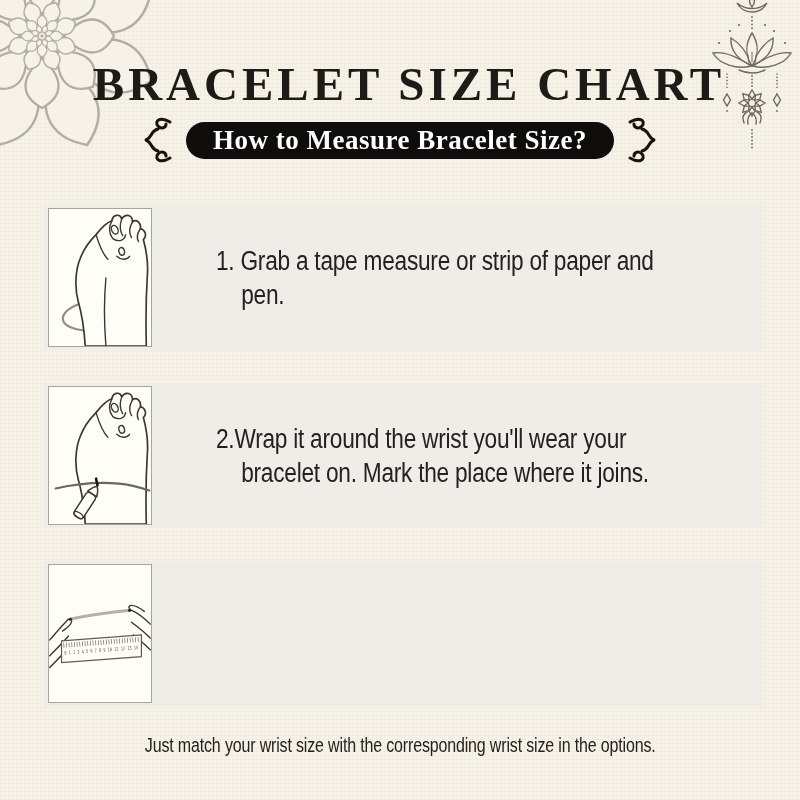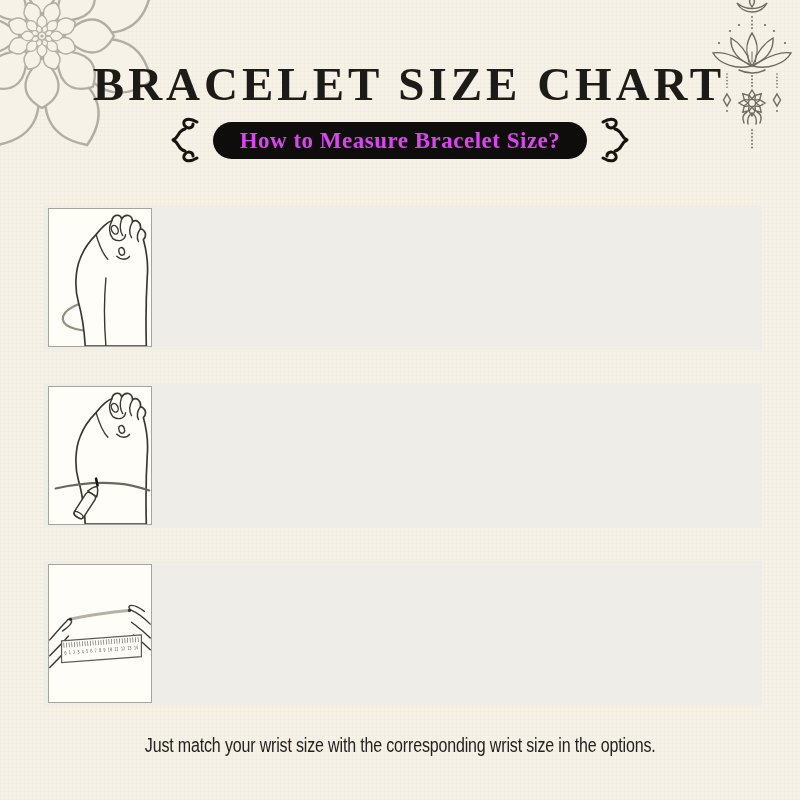--- a/index.html
+++ b/index.html
@@ -18,22 +18,22 @@
     font-family:"Liberation Serif",serif;font-weight:bold;font-size:47px;
     letter-spacing:4px;color:#1d1b18;white-space:nowrap;
   }
   .badge-row{
     position:absolute;top:116px;left:0;width:100%;height:48px;
     display:flex;justify-content:center;align-items:center;gap:10px;
   }
   .flourish{flex:none;display:block;}
   .flourish.right{transform:scaleX(-1);}
   .subtitle-badge{
-    background:#0e0d0b;color:#d946ef;
-    font-family:"Liberation Serif",serif;font-weight:bold;font-size:23px;
+    background:#0e0d0b;color:#ffffff;
+    font-family:"Liberation Serif",serif;font-weight:bold;font-size:27px;
     letter-spacing:.5px;height:37px;line-height:37px;padding:0 27px;
     border-radius:19px;white-space:nowrap;
   }
   .steps{position:absolute;top:205px;left:43px;width:719px;}
   .panel{background:#efede7;height:145px;display:flex;margin-bottom:33px;}
   .illo{
     flex:none;width:102px;height:137px;margin:3px 0 3px 5px;box-sizing:content-box;
     background:#fffdf8;border:1px solid #a8a49b;
   }
   .illo svg{display:block;width:100%;height:100%;}
@@ -191,20 +191,24 @@
           <path d="M84,13 C81,18 80,24 83,29"></path>
           <path d="M92,20 C89,24 88,29 90,33"></path>
           <path d="M68,48 C72,52 78,52 81,48"></path>
           <path d="M47,26 C50,36 53,45 59,51"></path>
           <path d="M57,70 C55,92 55,115 57,139"></path>
           <ellipse cx="66" cy="21" rx="3.2" ry="4.6" transform="rotate(-25 66 21)"></ellipse>
           <ellipse cx="73" cy="43" rx="2.8" ry="4" transform="rotate(-15 73 43)"></ellipse>
         </g>
       </svg>
     </div>
+    <div class="step-text">
+      <div class="line">1. Grab a tape measure or strip of paper and</div>
+      <div class="line indent">pen.</div>
+    </div>
   </div>
 
   <div class="panel">
     <div class="illo">
       <svg viewBox="0 0 102 139" aria-hidden="true">
         <path d="M36,139 C35,122 33,108 29,94 C25,80 26,62 31,50 C34,42 40,33 47,26 C51,21 57,14 63,12 C64,6 71,4 73,10 C77,4 84,6 84,13 C88,10 93,14 92,20 C97,21 99,27 95,31 C98,42 100,56 99,68 C98,84 97,100 98,139 Z" fill="#fffdf8" stroke="#3a3733" stroke-width="1.7" stroke-linejoin="round"></path>
         <g fill="none" stroke="#3a3733" stroke-width="1.4" stroke-linecap="round">
           <path d="M63,12 C60,18 60,25 64,30 C70,34 76,32 77,26"></path>
           <path d="M73,10 C71,16 71,22 74,27"></path>
           <path d="M84,13 C81,18 80,24 83,29"></path>
@@ -216,20 +220,24 @@
         </g>
         <path d="M6,103 C28,98 52,96.5 70,98 C82,99 92,102 101,105" fill="none" stroke="#6b675e" stroke-width="2.2" stroke-linecap="round"></path>
         <path d="M47,93 L48.5,100" stroke="#17140f" stroke-width="2.6" stroke-linecap="round"></path>
         <g transform="translate(48,101) rotate(33)" fill="#fffdf8" stroke="#3a3733" stroke-width="1.5" stroke-linejoin="round">
           <path d="M-5.5,9 C-3.5,3.5 -1.5,1 0,0 C1.5,1 3.5,3.5 5.5,9 Z"></path>
           <rect x="-5.5" y="9" width="11" height="28" rx="3.5"></rect>
           <ellipse cx="0" cy="34.5" rx="5.2" ry="2.4" fill="none" stroke-width="1.2"></ellipse>
         </g>
       </svg>
     </div>
+    <div class="step-text">
+      <div class="line">2.Wrap it around the wrist you'll wear your</div>
+      <div class="line indent">bracelet on. Mark the place where it joins.</div>
+    </div>
   </div>
 
   <div class="panel">
     <div class="illo">
       <svg viewBox="0 0 102 139" aria-hidden="true">
         <g fill="none" stroke="#3a3733" stroke-width="1.4" stroke-linecap="round">
           <path d="M0,76 C7,68 12,62 17,57 C19,54 23,54 22,58 C21,62 17,64 13,67"></path>
           <path d="M0,92 C8,84 14,78 19,72"></path>
           <path d="M0,104 C8,96 14,90 18,85"></path>
           <path d="M102,60 C94,52 88,48 83,46 C80,44.5 79,41 83,41 C87,41 92,44 96,47"></path>

